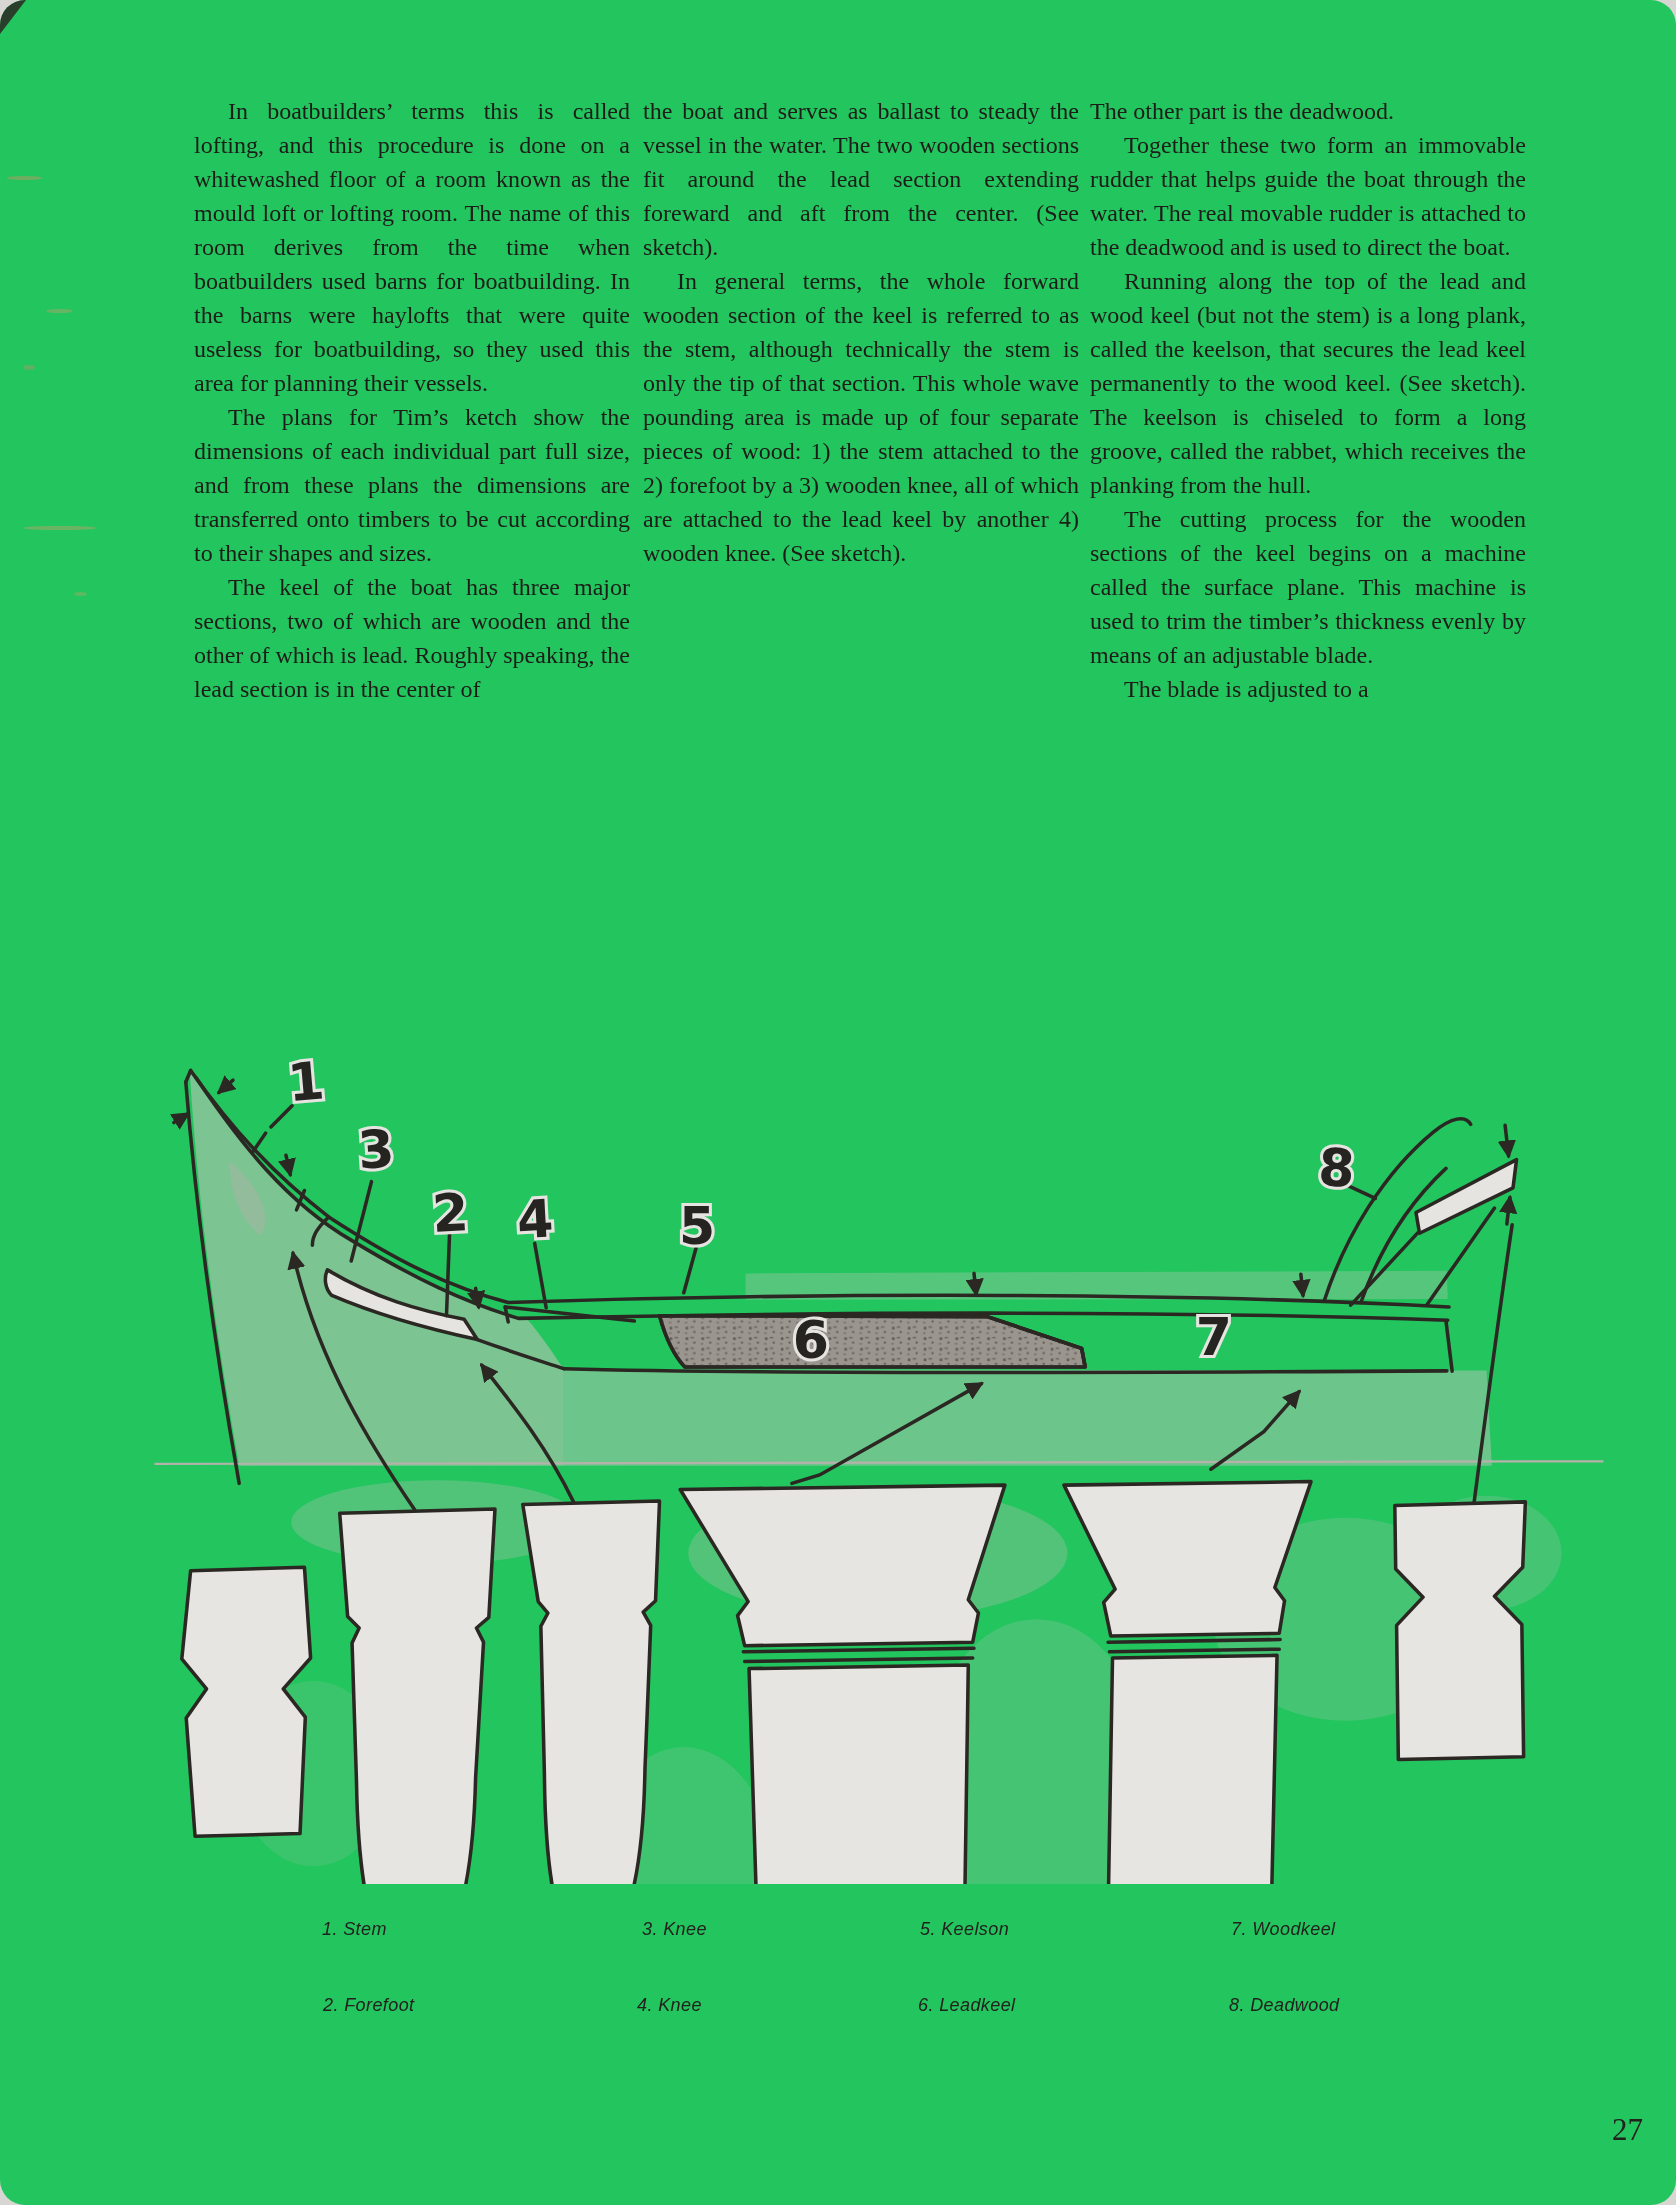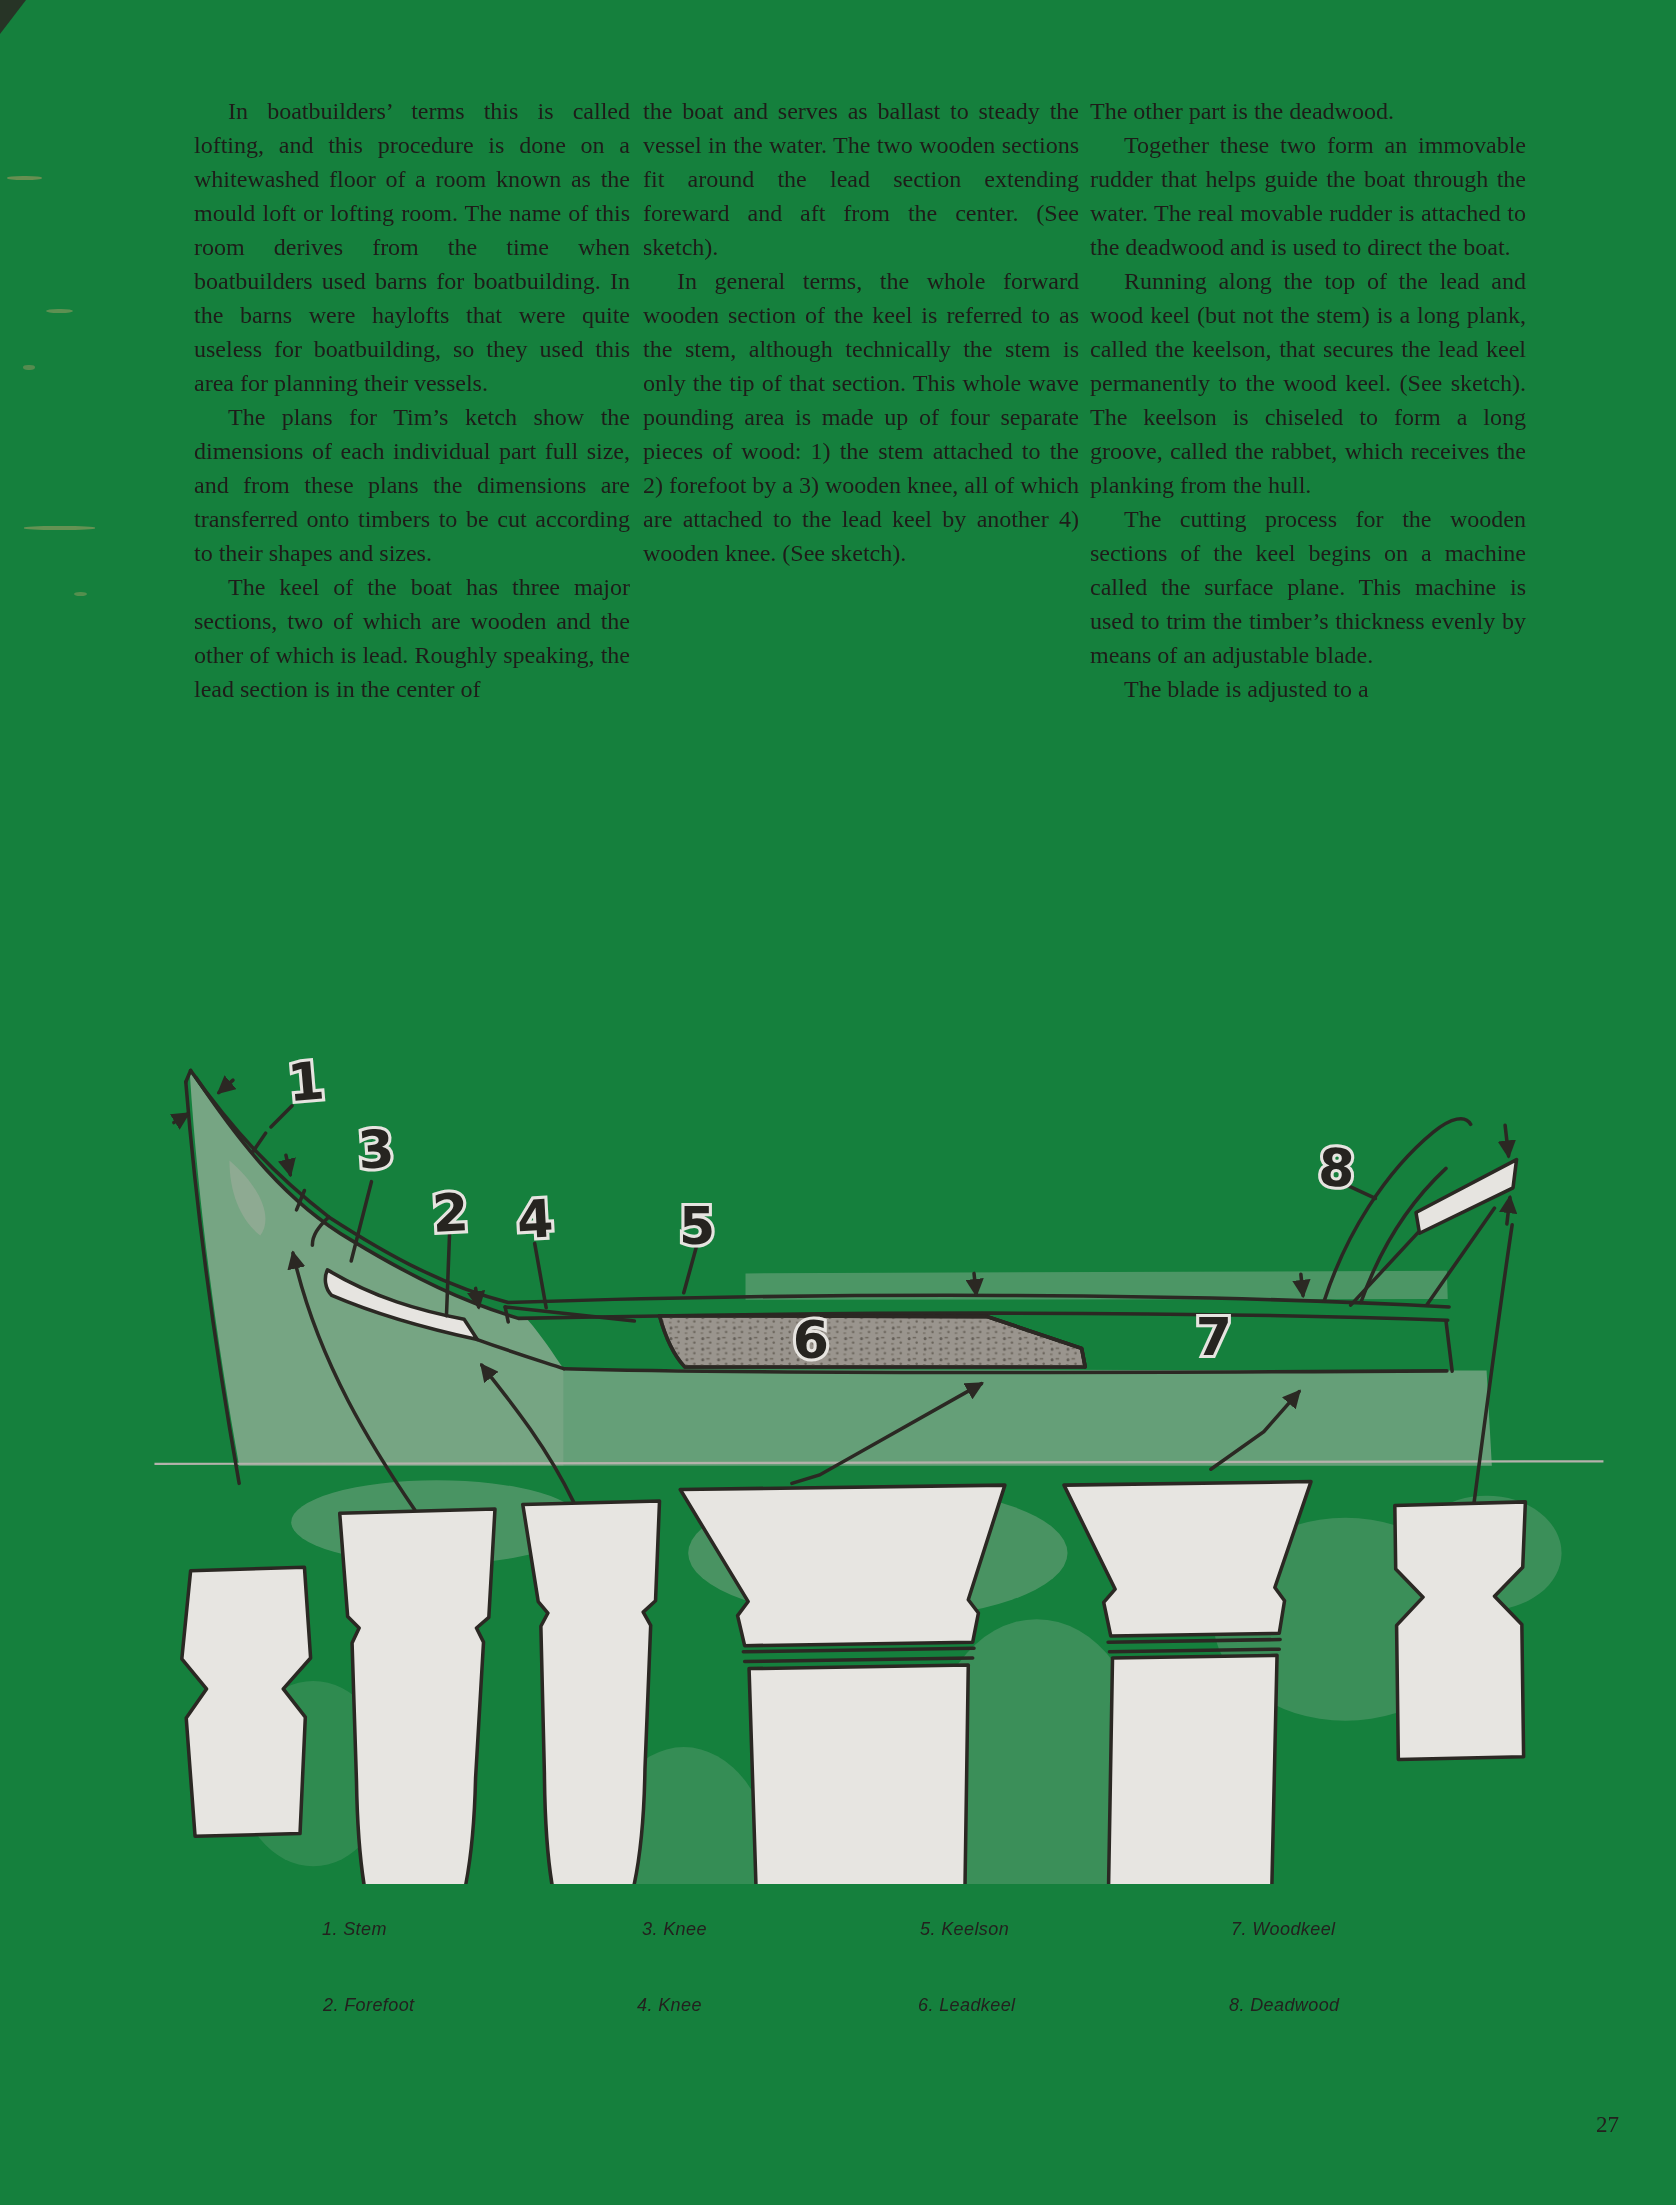--- a/index.html
+++ b/index.html
@@ -1,21 +1,22 @@
 <!DOCTYPE html>
 <html style="font-size:7px"><head>
 <meta charset="utf-8">
 <style>
   html,body{margin:0;padding:0;}
   body{width:1676px;height:2205px;background:#d8d6d2;}
   .page{
     position:absolute;left:0;top:0;width:1676px;height:2205px;
-    background:#15803d;overflow:hidden;
+    background:#22c55e;overflow:hidden;
     font-family:"Liberation Serif","DejaVu Serif",serif;
     color:#1e1c19;
+    border-radius:25px;
   }
   
   .corner-mark{position:absolute;left:0;top:0;width:0;height:0;
     border-top:34px solid #2a2722;border-right:26.5px solid transparent;opacity:.85;}
   .speck{position:absolute;border-radius:45%;}
   
   .col{position:absolute;top:94px;width:436px;
     font-size:24px;line-height:34px;text-align:justify;}
   .col.c1{left:194px;}
   .col.c2{left:643px;}
@@ -24,21 +25,21 @@
   .col p.noindent{text-indent:0;}
   
   .figure{position:absolute;left:128px;top:1028px;width:1535px;height:856px;}
   .figure svg{display:block;width:100%;height:100%;}
   
   .legend-item{position:absolute;
     font-family:"Liberation Sans","DejaVu Sans",sans-serif;
     font-style:italic;font-size:18px;color:#23211e;letter-spacing:0.4px;white-space:nowrap;}
   
   .page-number{position:absolute;left:1572px;top:2112px;width:71px;
-    font-size:23px;text-align:center;color:#23211e;}
+    font-size:31px;text-align:right;color:#23211e;}
 </style>
 </head>
 <body>
 
 <div class="page">
 
   <div class="corner-mark"></div>
   <div class="speck" style="left:7px;top:176px;width:35px;height:4px;background:#ab9b62;opacity:.55;"></div>
   <div class="speck" style="left:46px;top:309px;width:26.5px;height:4.4px;background:#b5a56c;opacity:.45;"></div>
   <div class="speck" style="left:23px;top:365px;width:11.5px;height:5.3px;background:#a79a66;opacity:.45;"></div>

